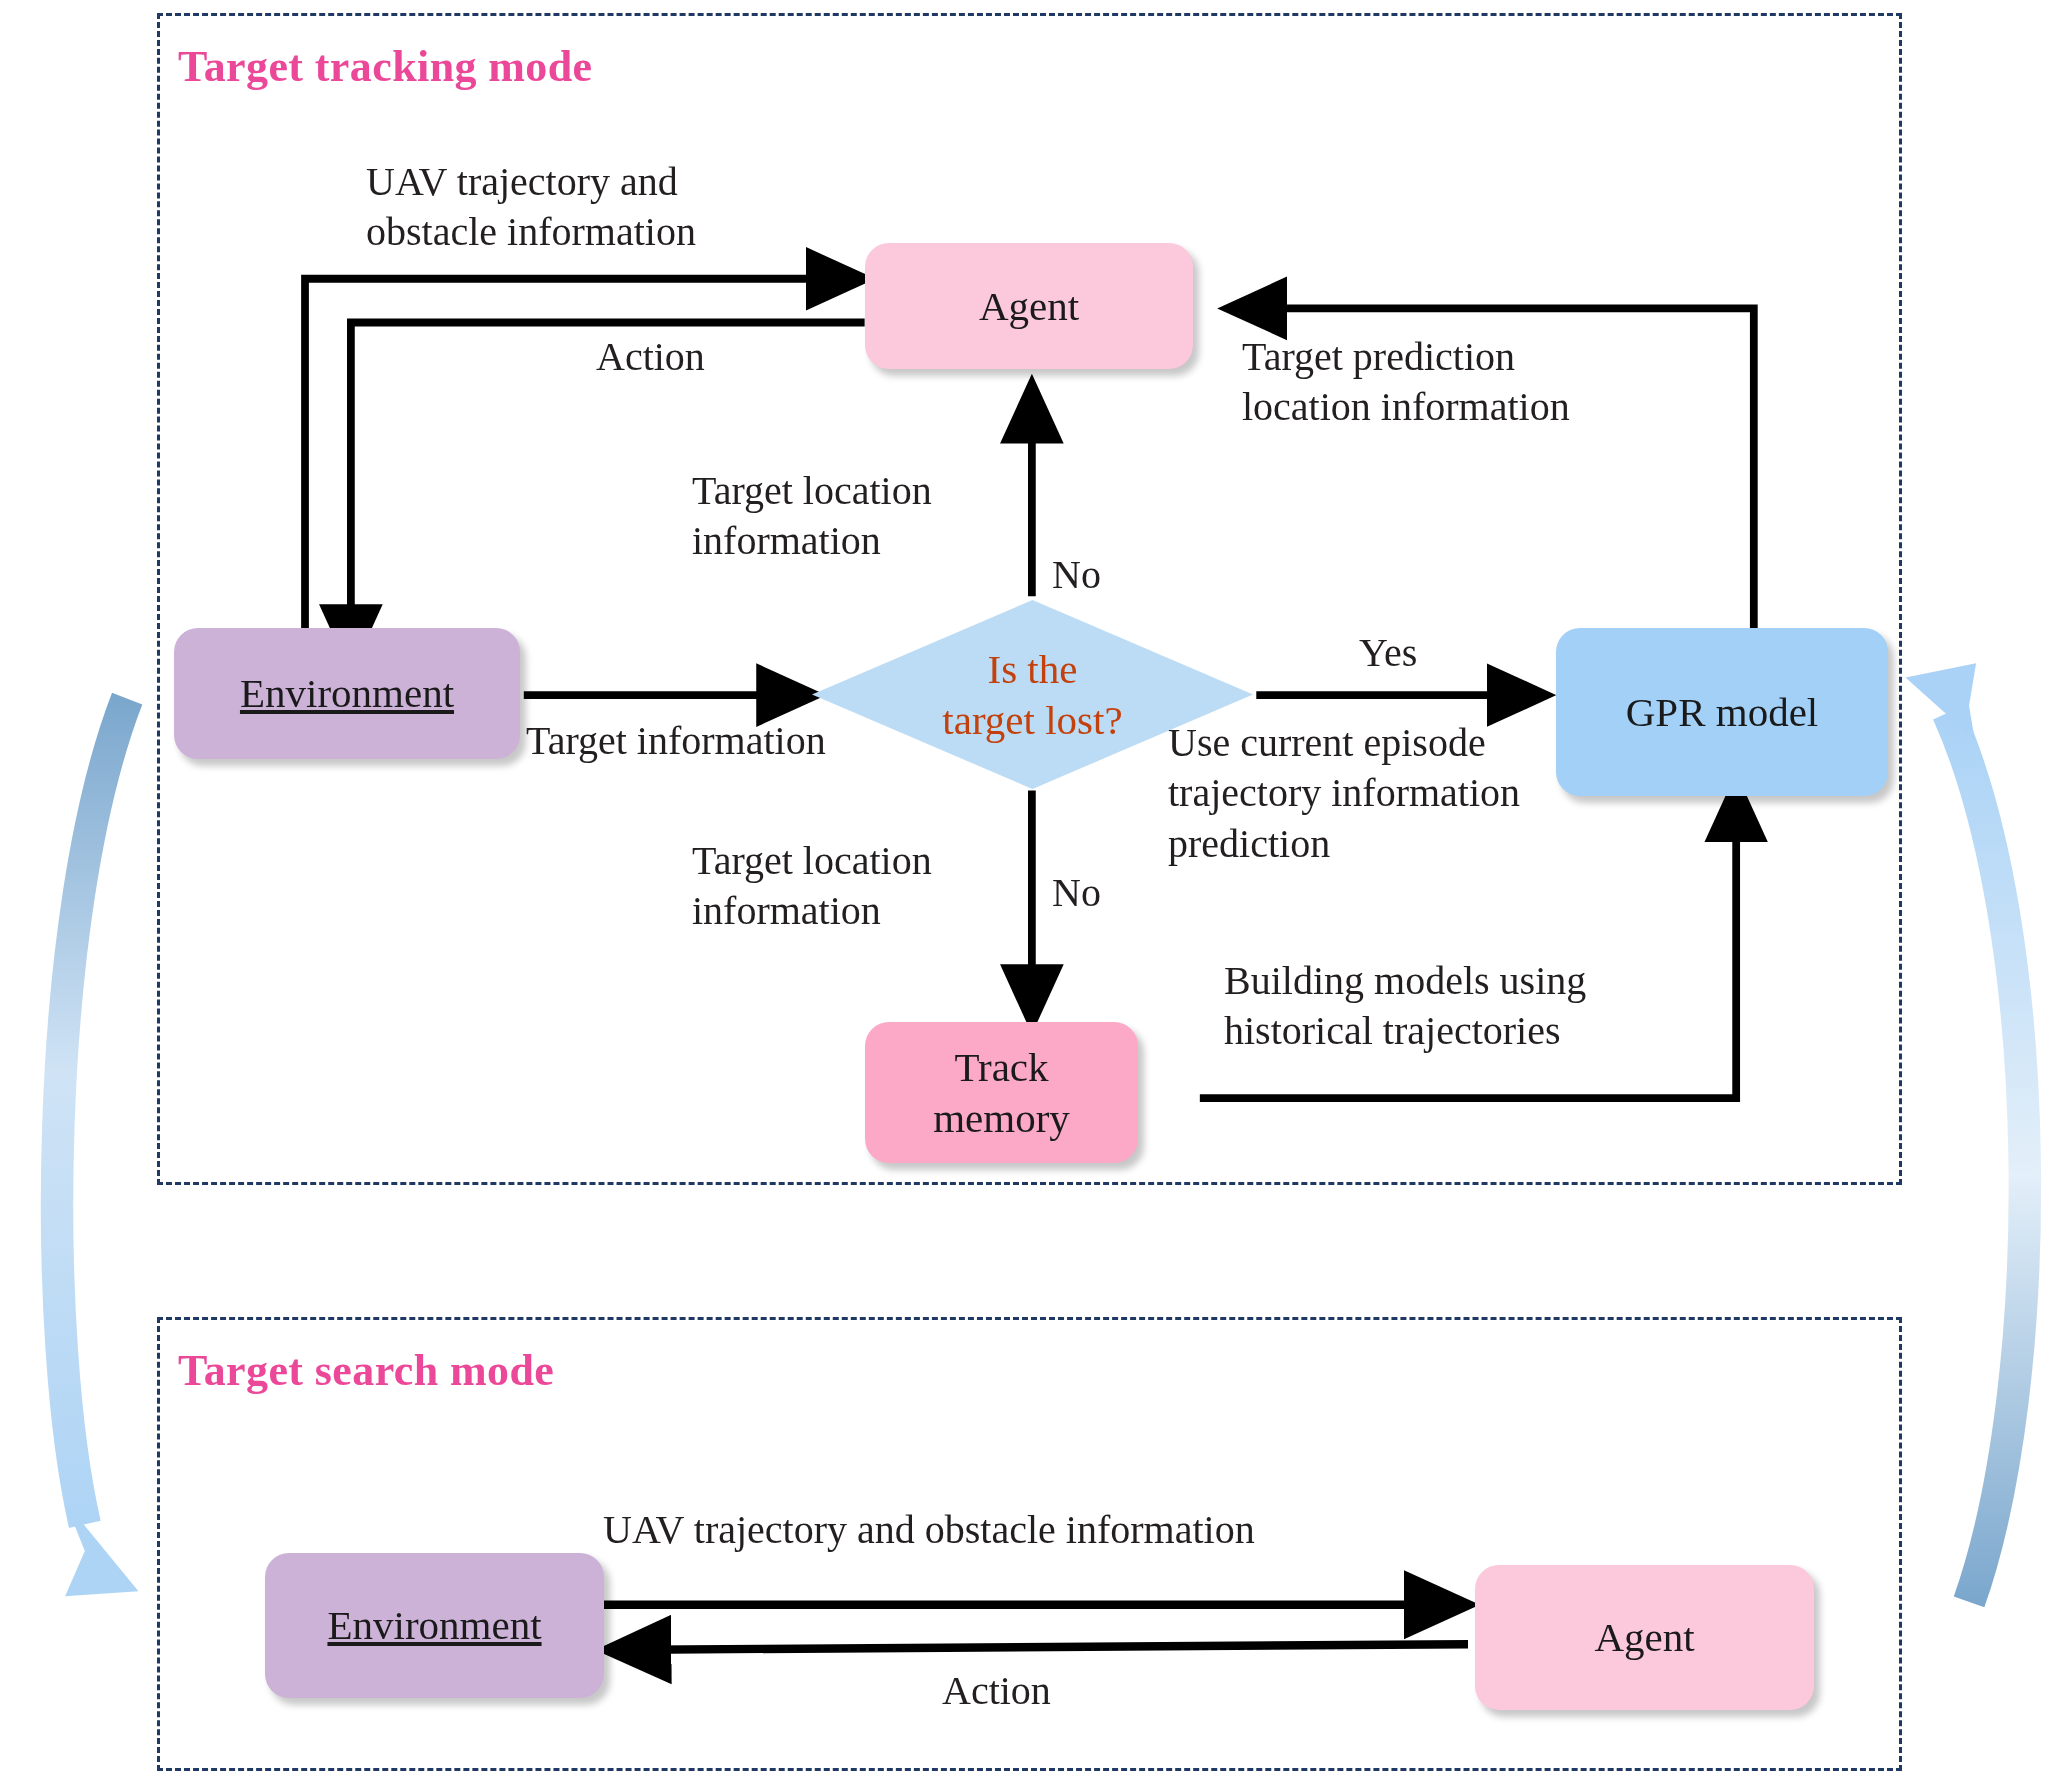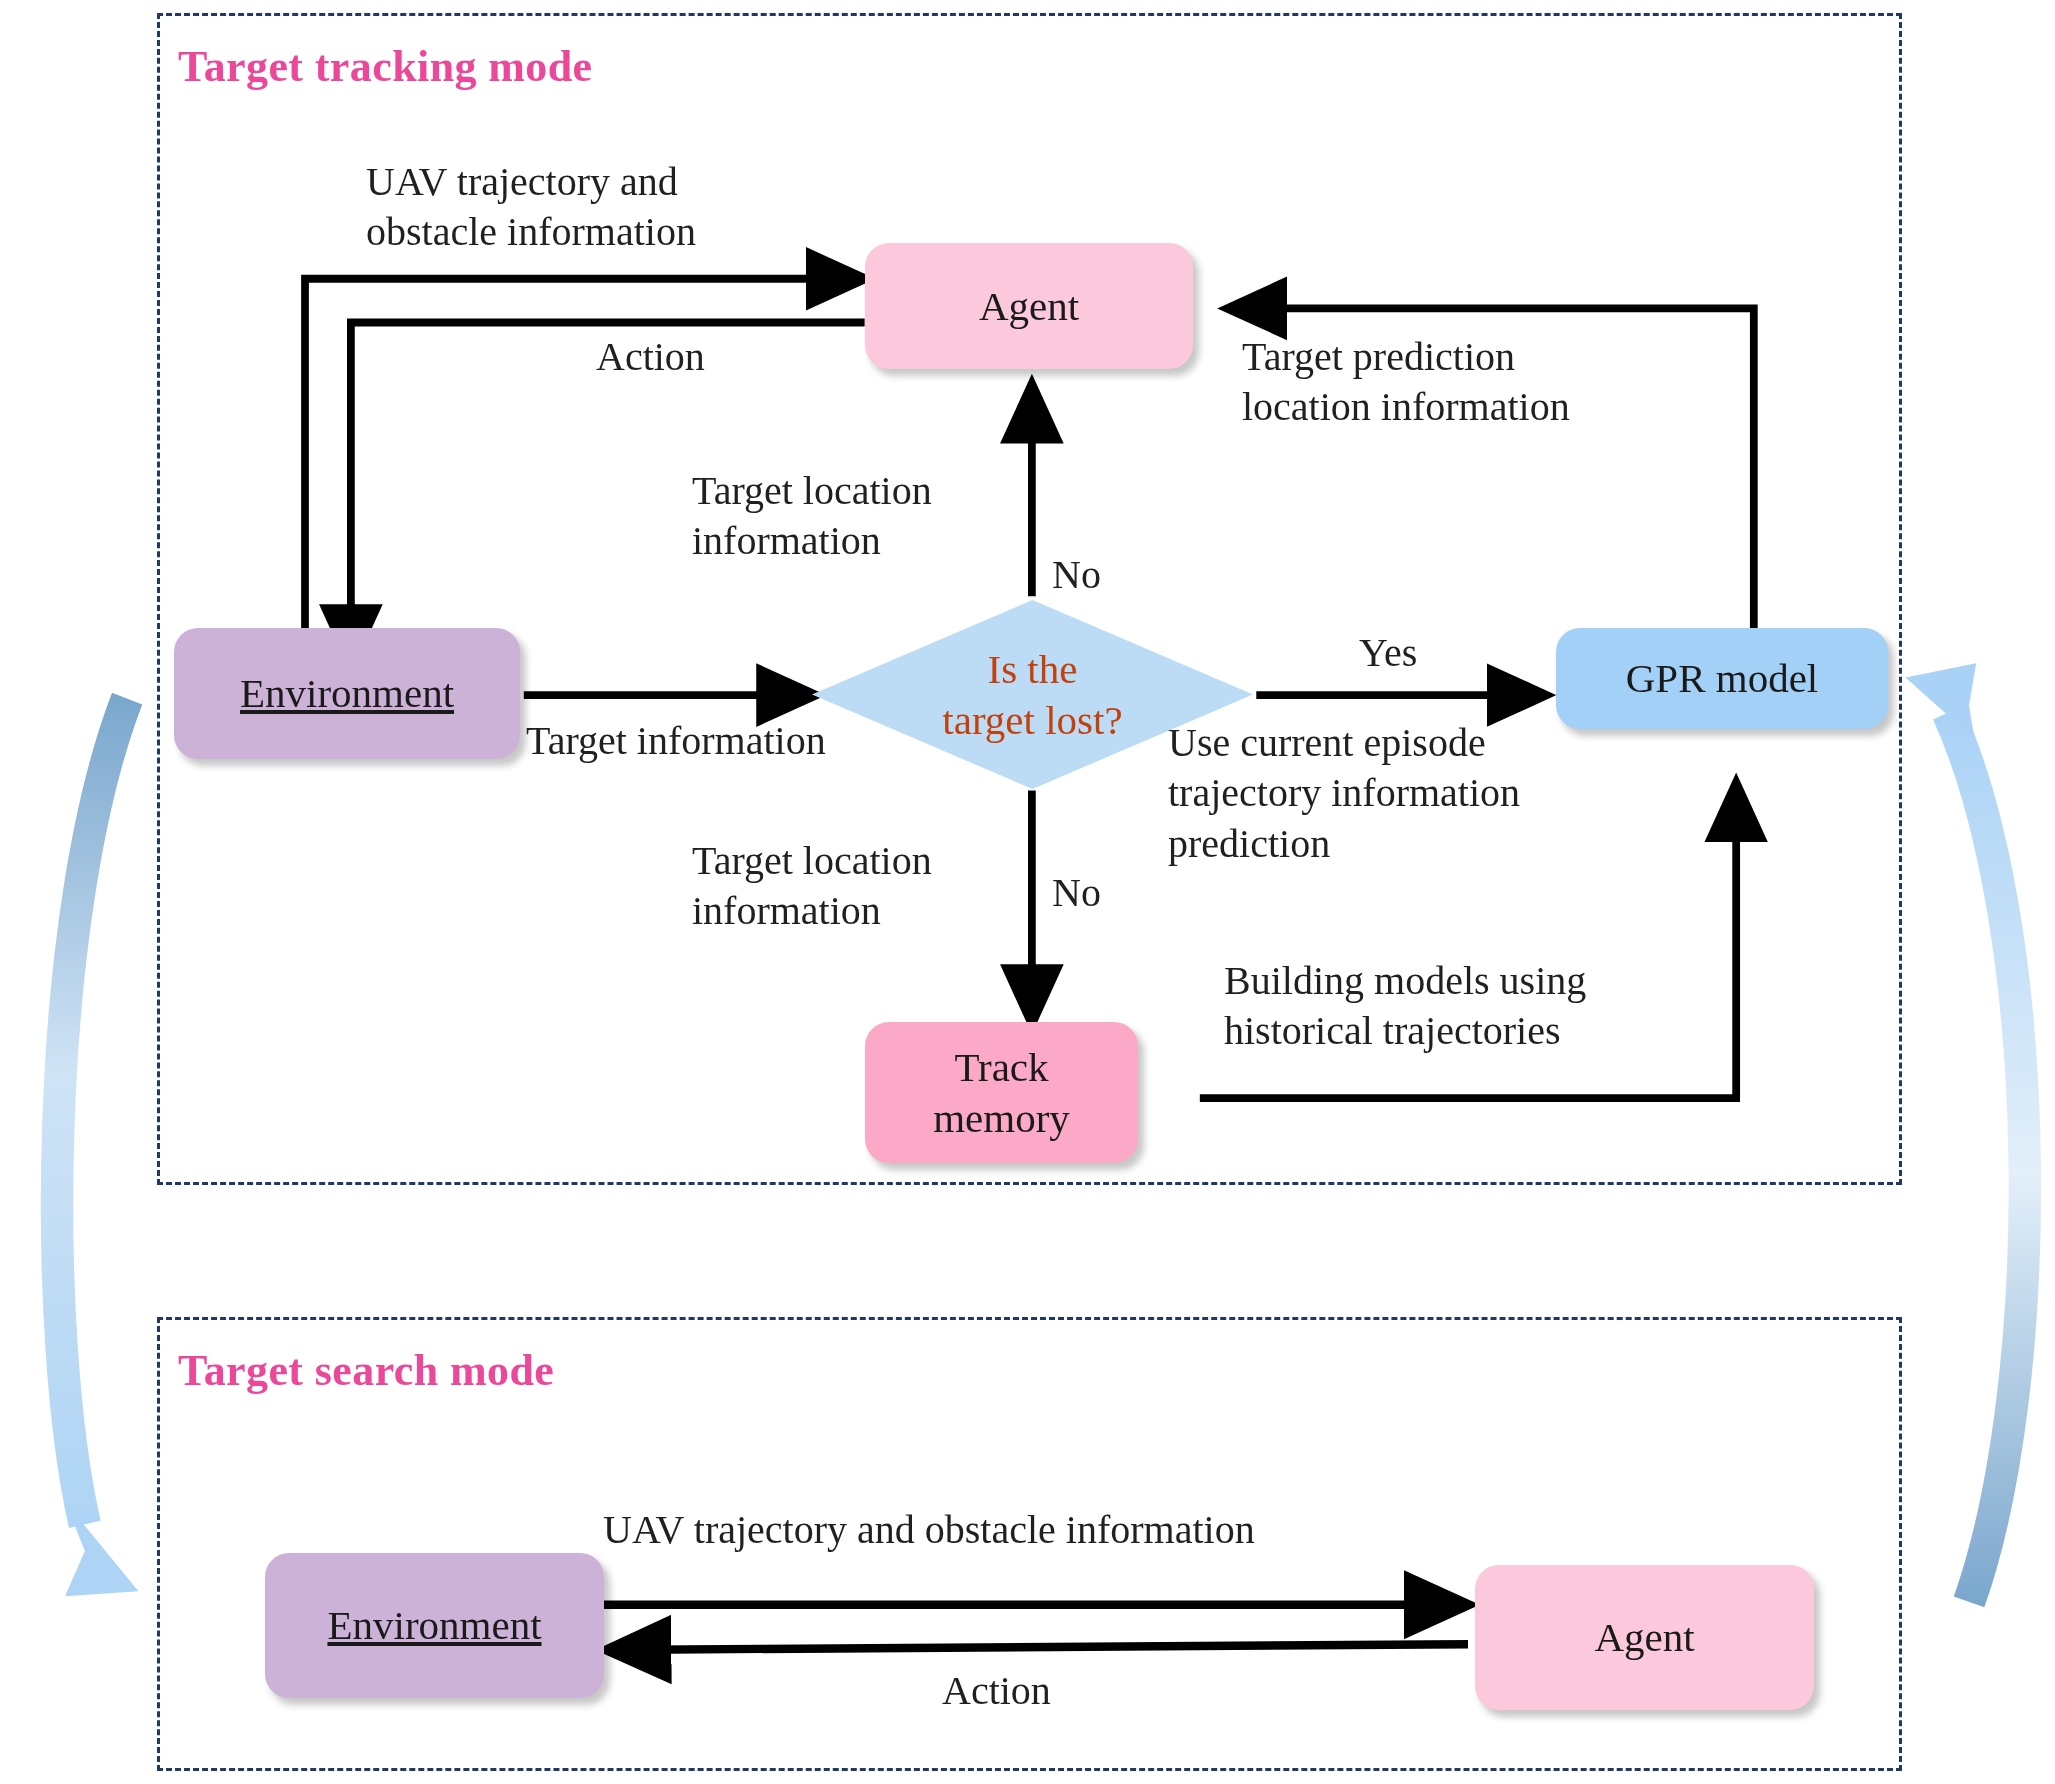--- a/index.html
+++ b/index.html
@@ -130,21 +130,21 @@
   </svg>
 
   <div class="node agent" style="left:865px;top:231px;width:328px;height:126px;">
     <span>Agent</span>
   </div>
 
   <div class="node env" style="left:174px;top:628px;width:346px;height:131px;">
     <span>Environment</span>
   </div>
 
-  <div class="node gpr" style="left:1556px;top:628px;width:332px;height:101px;">
+  <div class="node gpr" style="left:1556px;top:628px;width:332px;height:168px;">
     <span>GPR model</span>
   </div>
 
   <div class="node track" style="left:865px;top:1022px;width:273px;height:141px;white-space:pre-line;">
     <span>Track
 memory</span>
   </div>
 
   <div class="diamond" style="left:812px;top:600px;width:441px;height:189px;">
     <span class="dshape"></span>

